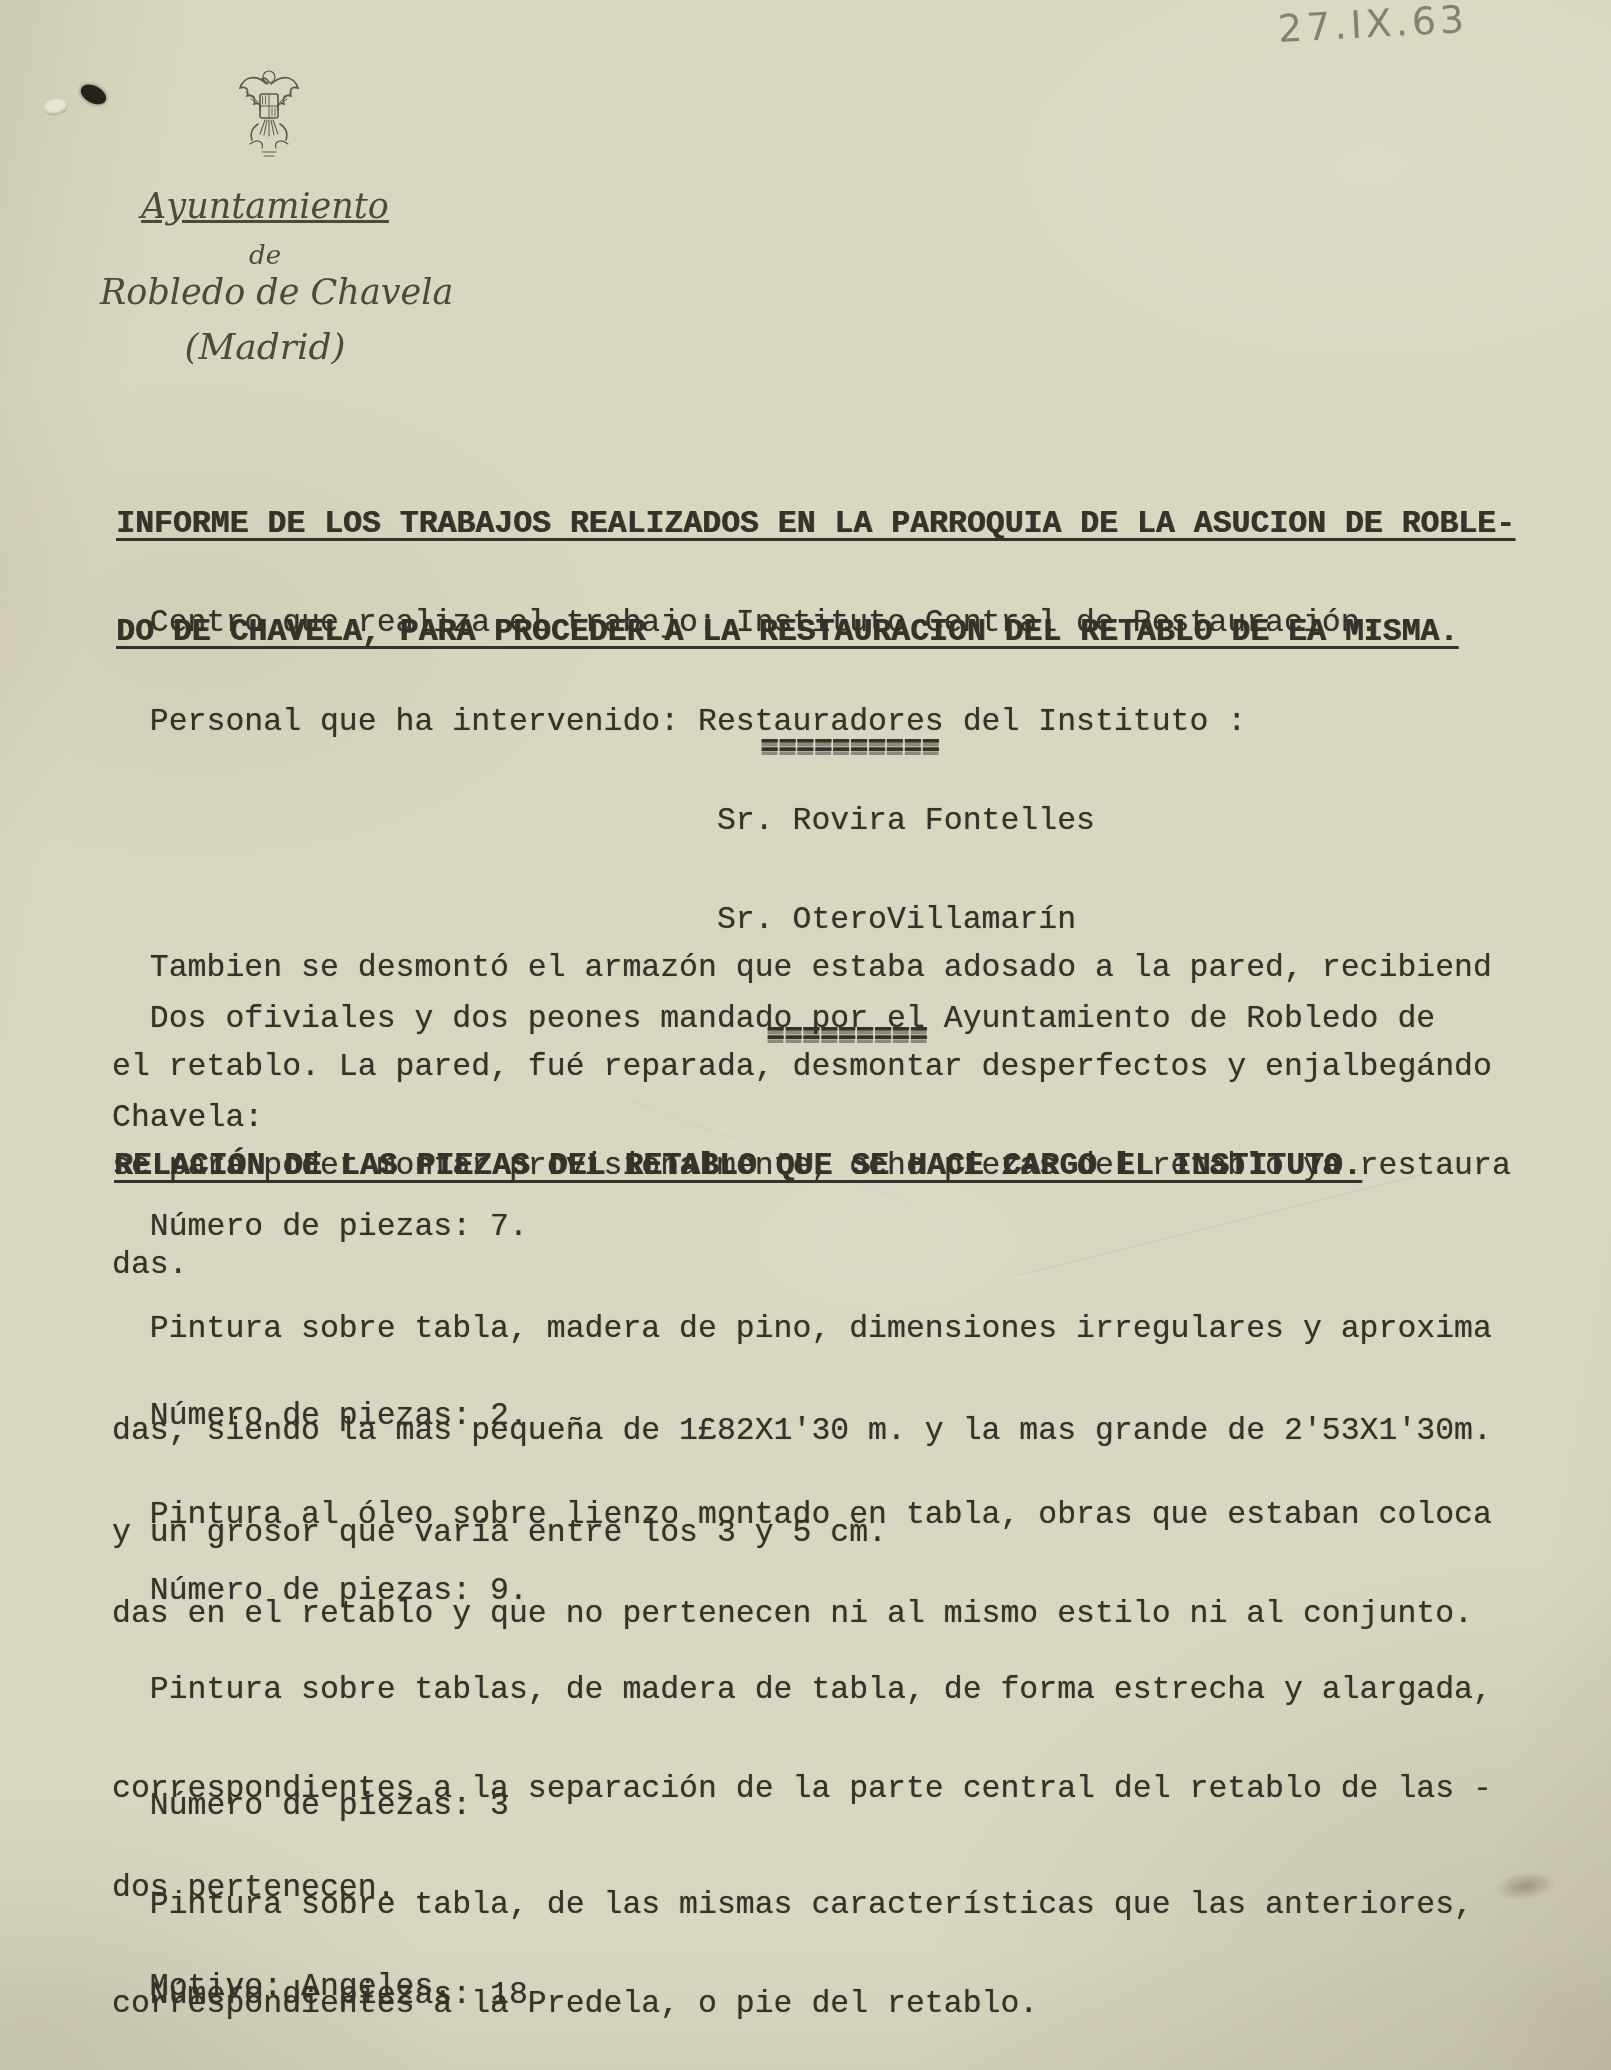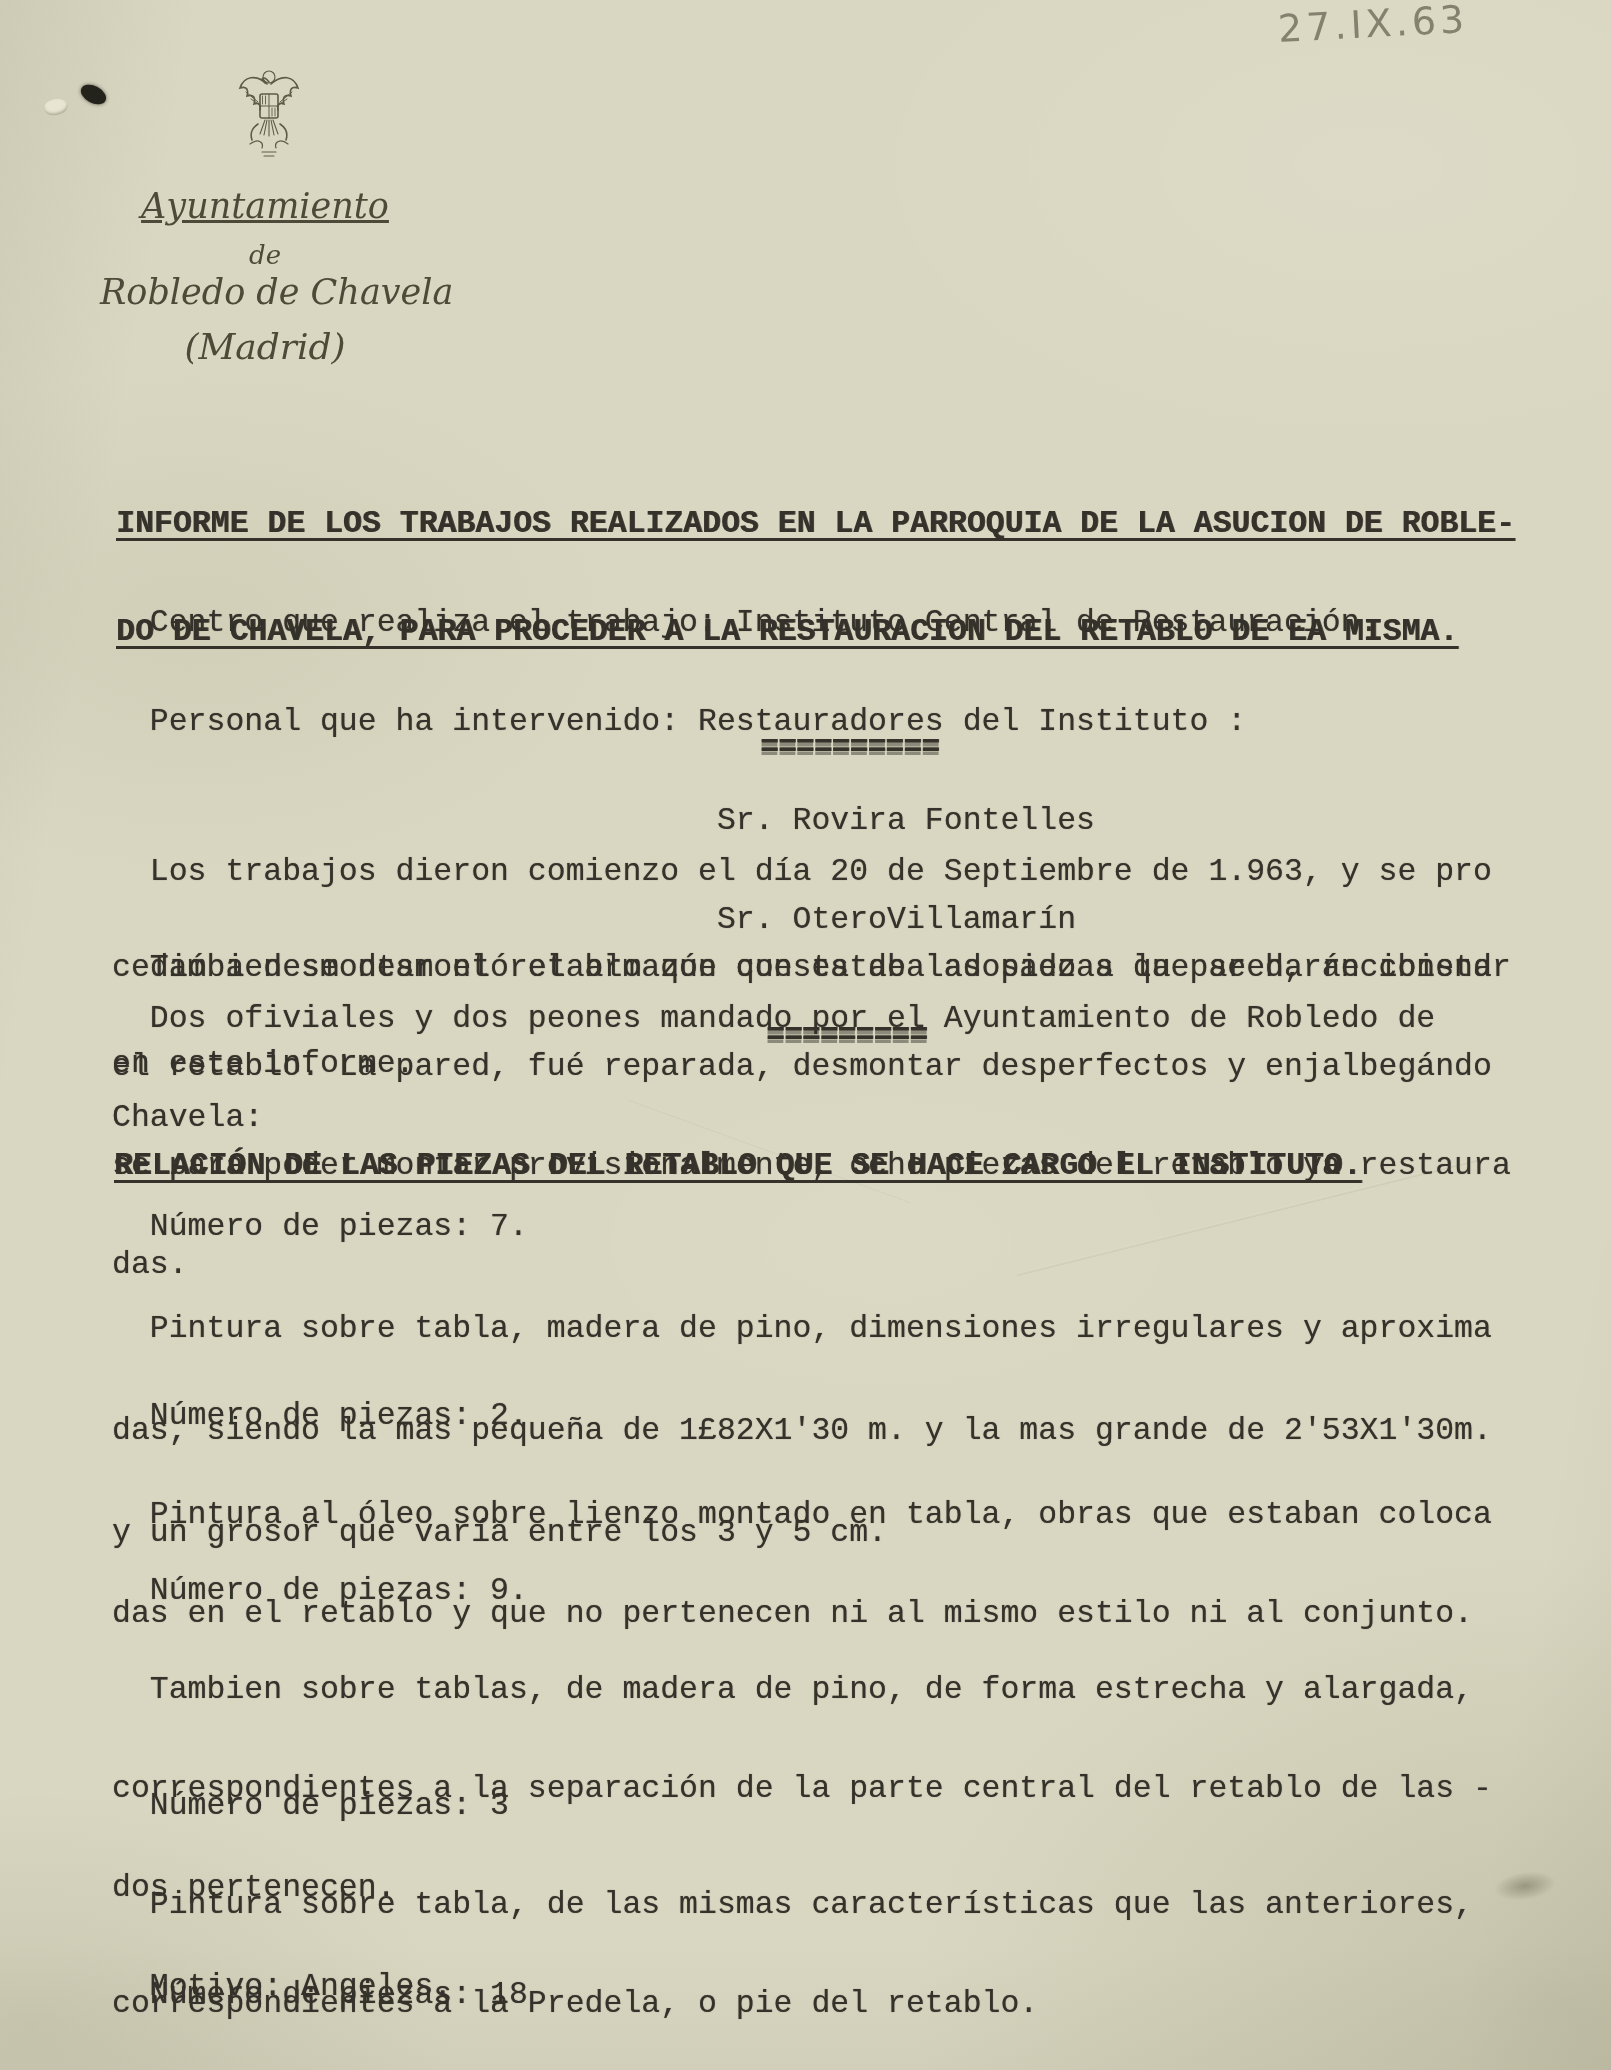--- a/index.html
+++ b/index.html
@@ -126,25 +126,20 @@
     <span class="ln">  Centro que realiza el trabajo: Instituto Central de Restauración.</span>
     <span class="ln">  Personal que ha intervenido: Restauradores del Instituto :</span>
     <span class="ln">                                Sr. Rovira Fontelles</span>
     <span class="ln">                                Sr. OteroVillamarín</span>
     <span class="ln">  Dos ofiviales y dos peones mandado por el Ayuntamiento de Robledo de</span>
     <span class="ln">Chavela:</span>
   </div>
 
   <div class="typed" id="b-div1">==========</div>
 
-  <div class="typed" id="b-para1">
-    <span class="ln">  Los trabajos dieron comienzo el día 20 de Septiembre de 1.963, y se pro</span>
-    <span class="ln">cedió a desmontar el retablo que consta de las piezas que se harán constar</span>
-    <span class="ln">en este informe.</span>
-  </div>
 
   <div class="typed" id="b-para2">
     <span class="ln">  Tambien se desmontó el armazón que estaba adosado a la pared, recibiend</span>
     <span class="ln">el retablo. La pared, fué reparada, desmontar desperfectos y enjalbegándo</span>
     <span class="ln">se para poder montar provisionalmente, ocho piezas del retablo ya restaura</span>
     <span class="ln">das.</span>
   </div>
 
   <div class="typed" id="b-div2">=========</div>
 
@@ -160,21 +155,21 @@
   </div>
 
   <div class="typed" id="b-s2">
     <span class="ln">  Número de piezas: 2.</span>
     <span class="ln">  Pintura al óleo sobre lienzo montado en tabla, obras que estaban coloca</span>
     <span class="ln">das en el retablo y que no pertenecen ni al mismo estilo ni al conjunto.</span>
   </div>
 
   <div class="typed" id="b-s9">
     <span class="ln">  Número de piezas: 9.</span>
-    <span class="ln">  Tambien sobre tablas, de madera de pino, de forma estrecha y alargada,</span>
+    <span class="ln">  Pintura sobre tablas, de madera de tabla, de forma estrecha y alargada,</span>
     <span class="ln">correspondientes a la separación de la parte central del retablo de las -</span>
     <span class="ln">dos pertenecen.</span>
     <span class="ln">  Motivo: Angeles.</span>
   </div>
 
   <div class="typed" id="b-s3">
     <span class="ln">  Número de piezas: 3</span>
     <span class="ln">  Pintura sobre tabla, de las mismas características que las anteriores,</span>
     <span class="ln">correspondientes a la Predela, o pie del retablo.</span>
     

